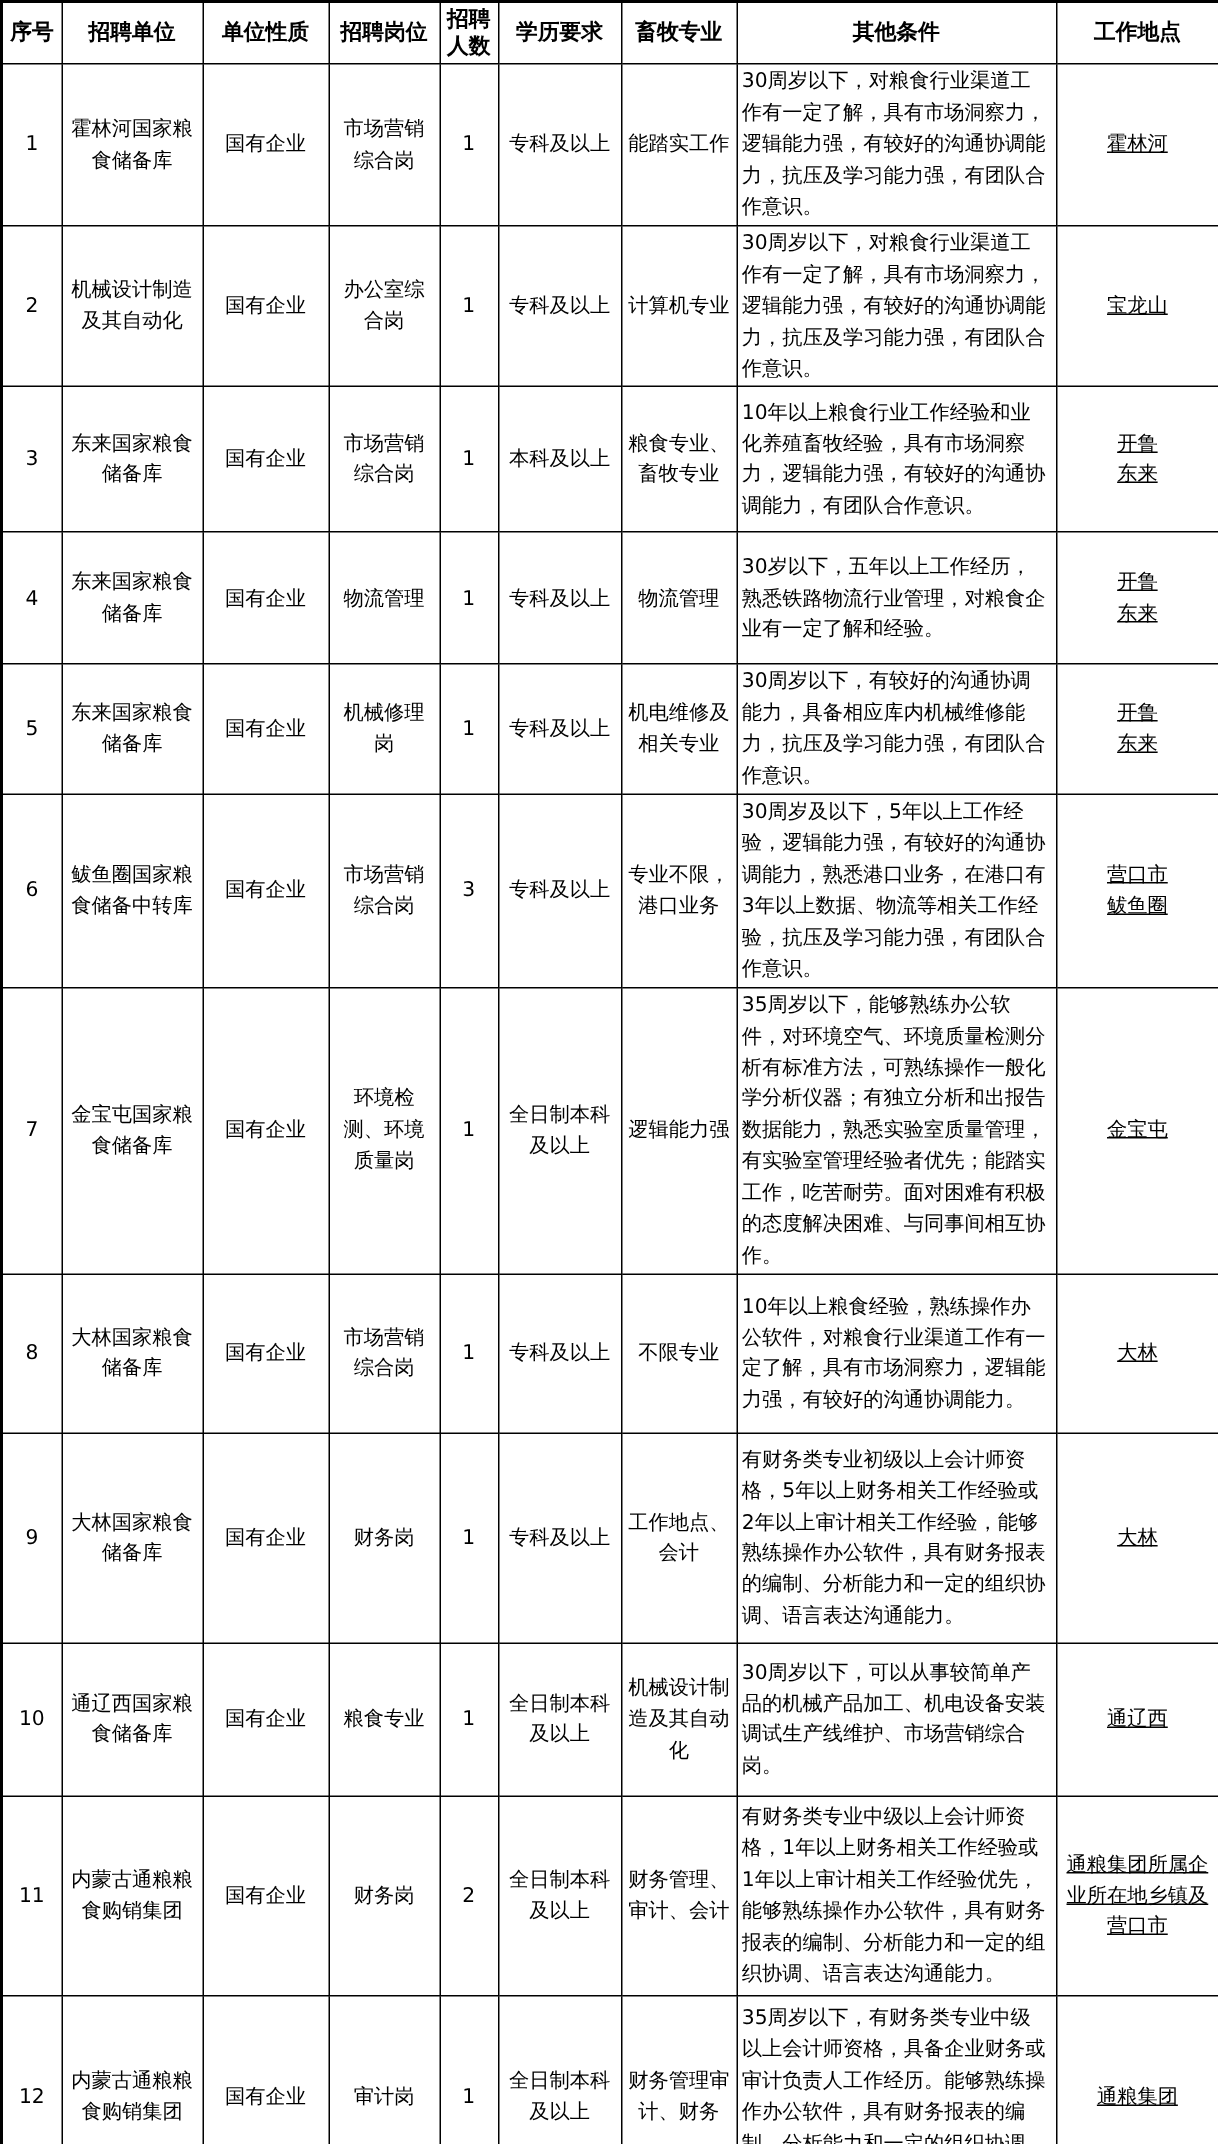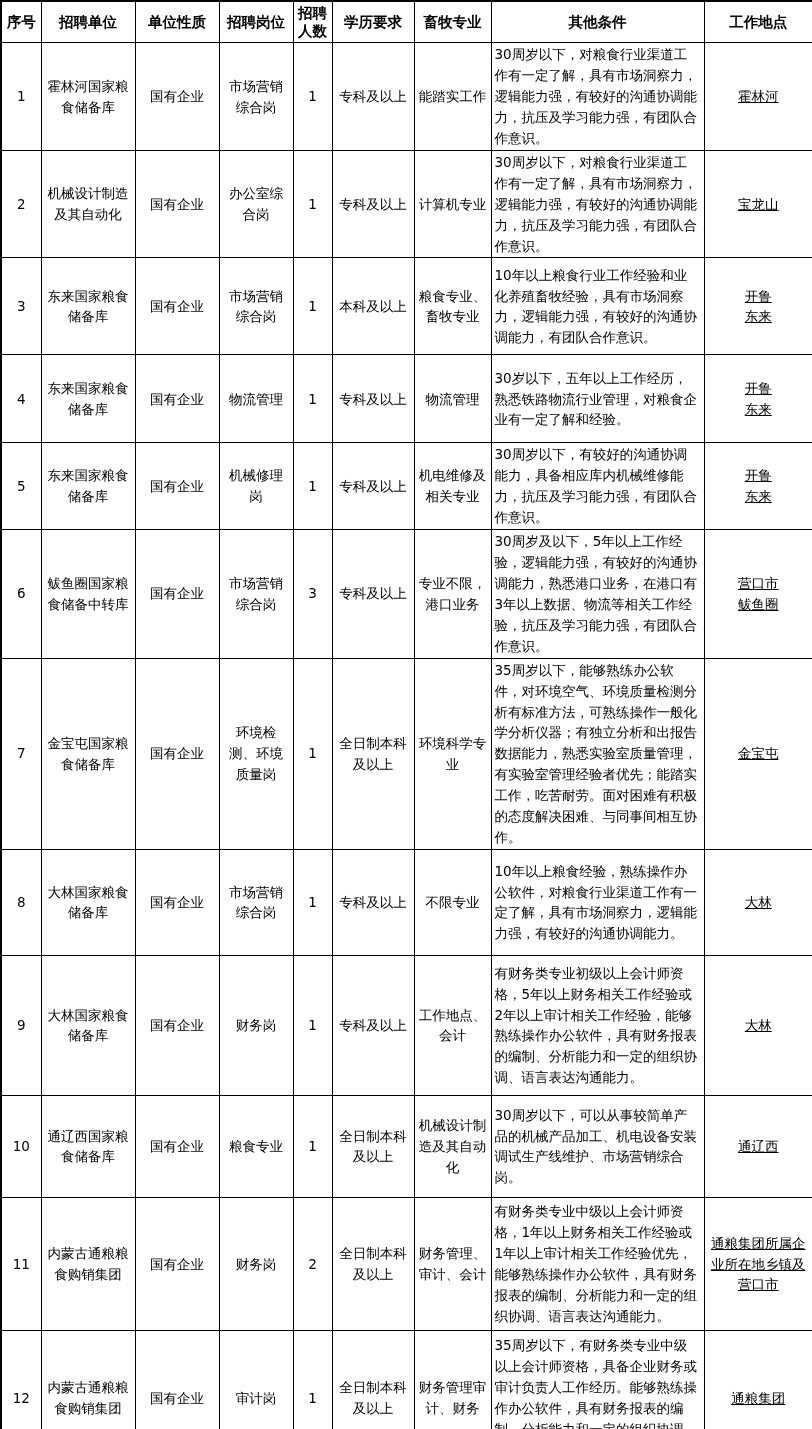--- a/index.html
+++ b/index.html
@@ -133,21 +133,21 @@
 鲅鱼圈</td>
   </tr>
 
   <tr>
     <td class="cell-no">7</td>
     <td class="cell-unit">金宝屯国家粮食储备库</td>
     <td class="cell-nature">国有企业</td>
     <td class="cell-pos">环境检测、环境质量岗</td>
     <td class="cell-count">1</td>
     <td class="cell-edu">全日制本科及以上</td>
-    <td class="cell-major">环境科学专业</td>
+    <td class="cell-major">逻辑能力强</td>
     <td class="cell-conditions">35周岁以下，能够熟练办公软件，对环境空气、环境质量检测分析有标准方法，可熟练操作一般化学分析仪器；有独立分析和出报告数据能力，熟悉实验室质量管理，有实验室管理经验者优先；能踏实工作，吃苦耐劳。面对困难有积极的态度解决困难、与同事间相互协作。</td>
     <td class="cell-location">金宝屯</td>
   </tr>
 
   <tr>
     <td class="cell-no">8</td>
     <td class="cell-unit">大林国家粮食储备库</td>
     <td class="cell-nature">国有企业</td>
     <td class="cell-pos">市场营销综合岗</td>
     <td class="cell-count">1</td>

